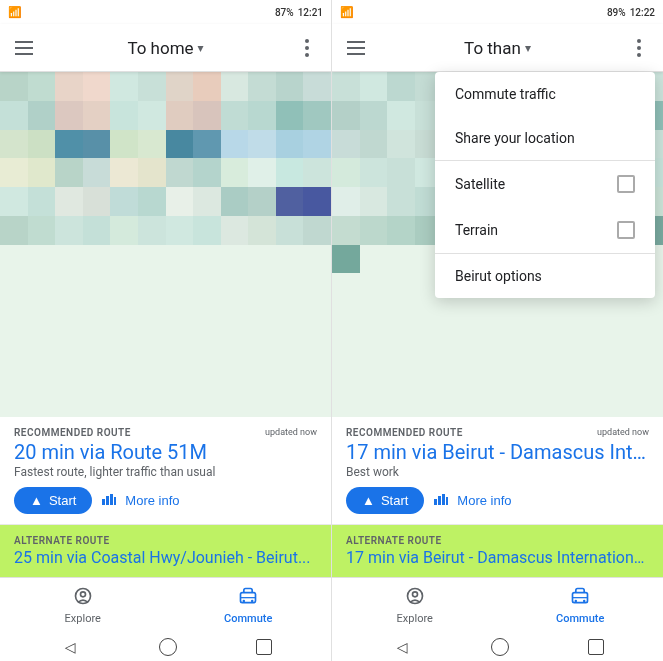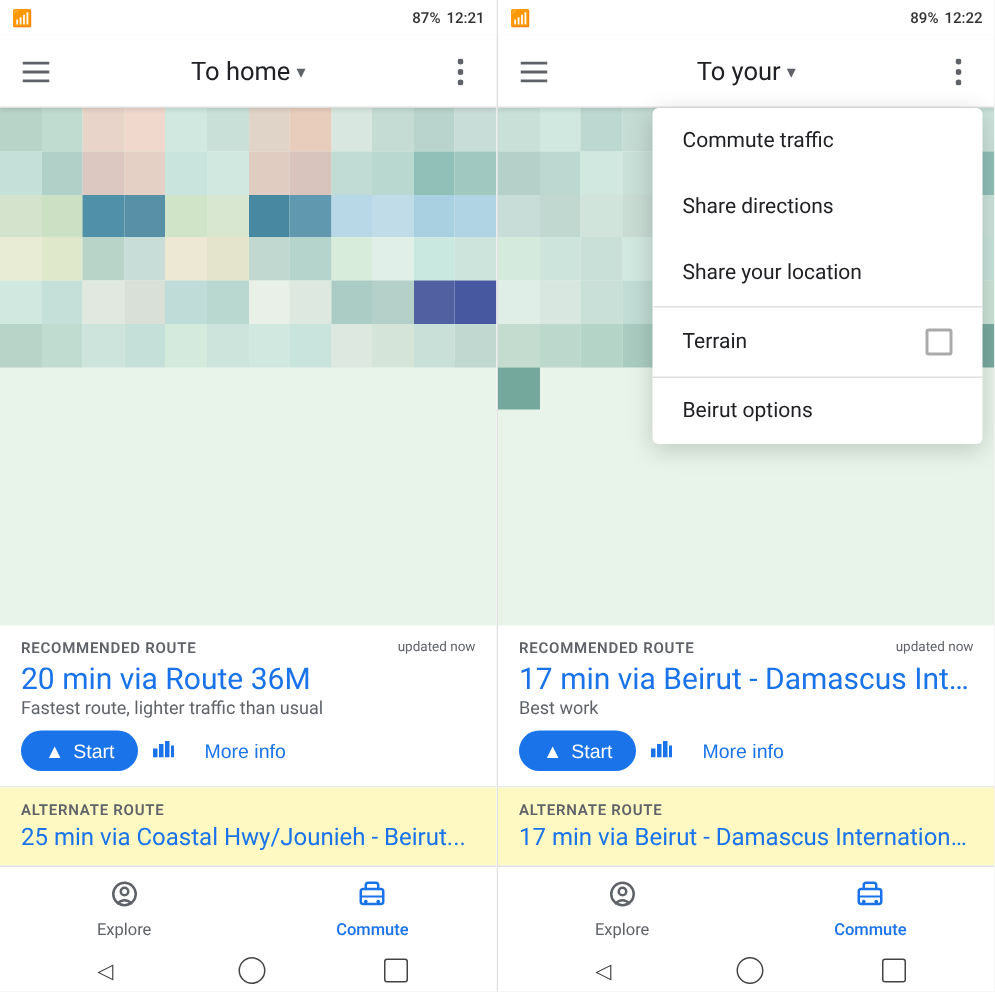--- a/index.html
+++ b/index.html
@@ -152,26 +152,26 @@
     }
     .btn-more-info {
       background: none;
       border: none;
       color: #1a73e8;
       font-size: 13px;
       font-weight: 500;
       cursor: pointer;
       display: flex;
       align-items: center;
-      gap: 20px;
+      gap: 9px;
     }
 
     .alt-route-card {
       padding: 10px 14px;
-      background: #fef9c3;
+      background: #bef264;
     }
     .alt-route-title {
       font-size: 16px;
       font-weight: 400;
       color: #1a73e8;
       white-space: nowrap;
       overflow: hidden;
       text-overflow: ellipsis;
     }
 
@@ -397,21 +397,21 @@
     </div>
   </div>
 
   <div class="bottom-card-area">
 
     <div class="route-card">
       <div class="route-label">
         <span>RECOMMENDED ROUTE</span>
         <span class="route-label-right">updated now</span>
       </div>
-      <div class="route-title">20 min via Route 36M</div>
+      <div class="route-title">20 min via Route 51M</div>
       <div class="route-subtitle">Fastest route, lighter traffic than usual</div>
       <div class="route-actions">
         <button class="btn-start">
           <span>▲</span>
           <span>Start</span>
         </button>
         <button class="btn-more-info">
           <span>
             <svg width="14" height="12" viewBox="0 0 14 12">
                 <rect x="0" y="6" width="3" height="6" fill="#1a73e8"></rect>
@@ -479,21 +479,21 @@
 
   <div class="toolbar">
     <div class="menu-icon">
       <svg width="18" height="14" viewBox="0 0 18 14">
           <rect y="0" width="18" height="2" fill="#5f6368"></rect>
           <rect y="6" width="18" height="2" fill="#5f6368"></rect>
           <rect y="12" width="18" height="2" fill="#5f6368"></rect>
         </svg>
     </div>
     <div class="toolbar-title">
-      <span>To your</span>
+      <span>To than</span>
       <span class="dropdown-arrow">▾</span>
     </div>
     <div class="dots-icon">
       <svg width="4" height="18" viewBox="0 0 4 18">
           <circle cx="2" cy="2" r="2" fill="#5f6368"></circle>
           <circle cx="2" cy="9" r="2" fill="#5f6368"></circle>
           <circle cx="2" cy="16" r="2" fill="#5f6368"></circle>
         </svg>
     </div>
   </div>
@@ -574,26 +574,27 @@
       <div class="map-cell" style="background:#7aaaa0;"></div>
       <div class="map-cell" style="background:#74a89c;"></div>
     </div>
   </div>
 
   <div class="dropdown-menu">
     <div class="dropdown-item">
       <span>Commute traffic</span>
     </div>
     <div class="dropdown-item">
-      <span>Share directions</span>
-    </div>
+      <span>Share your location</span>
+    </div>
+    <div class="dropdown-divider"></div>
     <div class="dropdown-item">
-      <span>Share your location</span>
-    </div>
-    <div class="dropdown-divider"></div>
+      <span>Satellite</span>
+      <div class="checkbox-empty"></div>
+    </div>
     <div class="dropdown-item">
       <span>Terrain</span>
       <div class="checkbox-empty"></div>
     </div>
     <div class="dropdown-divider"></div>
     <div class="dropdown-item">
       <span>Beirut options</span>
     </div>
   </div>
 

